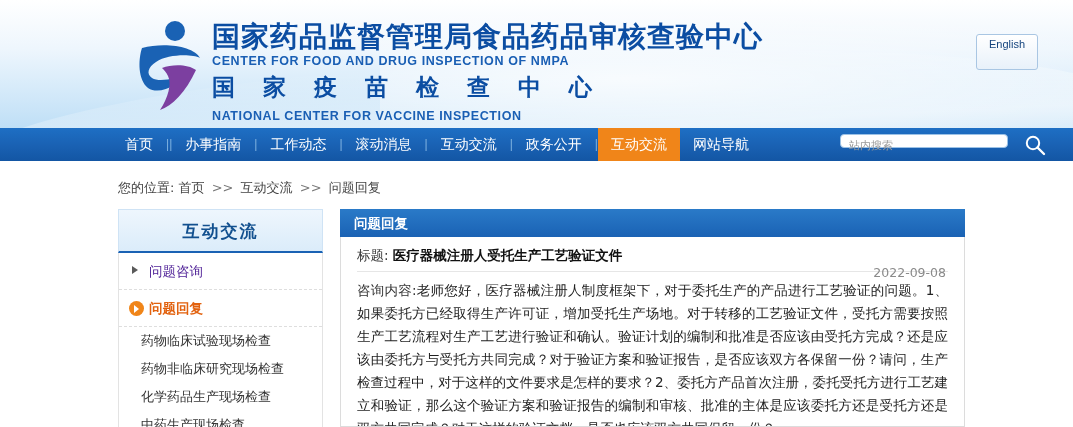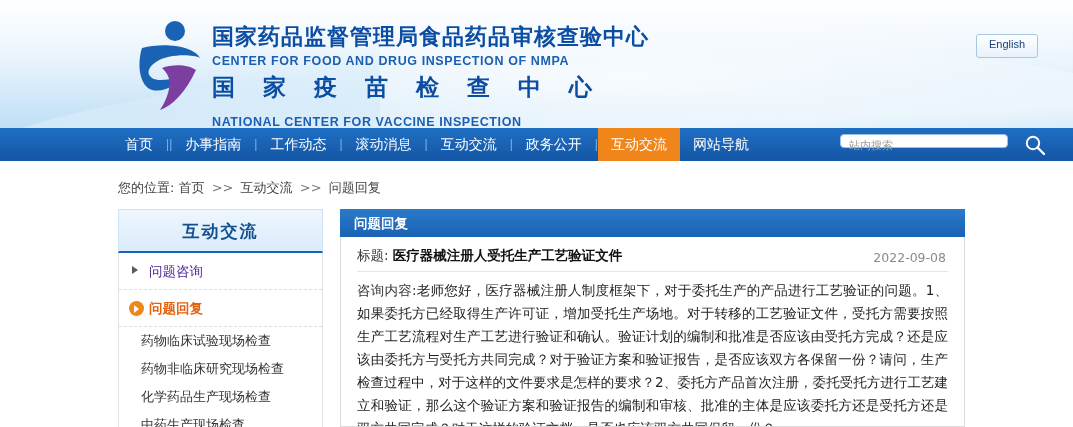--- a/index.html
+++ b/index.html
@@ -46,21 +46,21 @@
     left: 138px; top: 18px;
     width: 66px; height: 94px;
   }
 
   .title-block {
     position: absolute;
     left: 212px; top: 22px;
   }
   .title-cn1 {
     font-family: "DejaVu Sans", "Liberation Sans", sans-serif;
-    font-size: 22px;
+    font-size: 28px;
     font-weight: bold;
     color: #0b4da2;
     letter-spacing: 1px;
     line-height: 30px;
     white-space: nowrap;
   }
   .title-en1 {
     font-size: 12.5px;
     font-weight: bold;
     color: #1a5fb4;
@@ -78,28 +78,28 @@
     line-height: 28px;
     margin-top: 4px;
     white-space: nowrap;
   }
   .title-en2 {
     font-size: 12.5px;
     font-weight: bold;
     color: #1a5fb4;
     letter-spacing: 0.6px;
     line-height: 16px;
-    margin-top: 13px;
+    margin-top: 7px;
     white-space: nowrap;
   }
 
   .english-btn {
     position: absolute;
     right: 35px; top: 34px;
-    width: 62px; height: 24px;
+    width: 62px; height: 36px;
     background: linear-gradient(180deg,#ffffff 0%, #e8f1fa 100%);
     border: 1px solid #a9c6e3;
     border-radius: 3px;
     color: #15447e;
     font-size: 11px;
     line-height: 18px;
     text-align: center;
     cursor: pointer;
   }
 
@@ -279,21 +279,21 @@
   }
   .q-subject {
     font-size: 13.5px;
     color: #1a1a1a;
     font-family: "DejaVu Sans", "Liberation Sans", sans-serif;
   }
   .q-subject .lbl { color: #333; }
   .q-subject .val { font-weight: bold; color: #111; }
   .q-date {
     position: absolute;
-    right: 2px; top: 3px;
+    right: 2px; top: 18px;
     font-size: 12.5px;
     color: #8a8a8a;
     font-family: "DejaVu Sans", "Liberation Sans", sans-serif;
   }
   .q-body {
     margin-top: 7px;
     font-size: 13.5px;
     line-height: 23px;
     color: #222222;
     font-family: "DejaVu Sans", "Liberation Sans", sans-serif;

